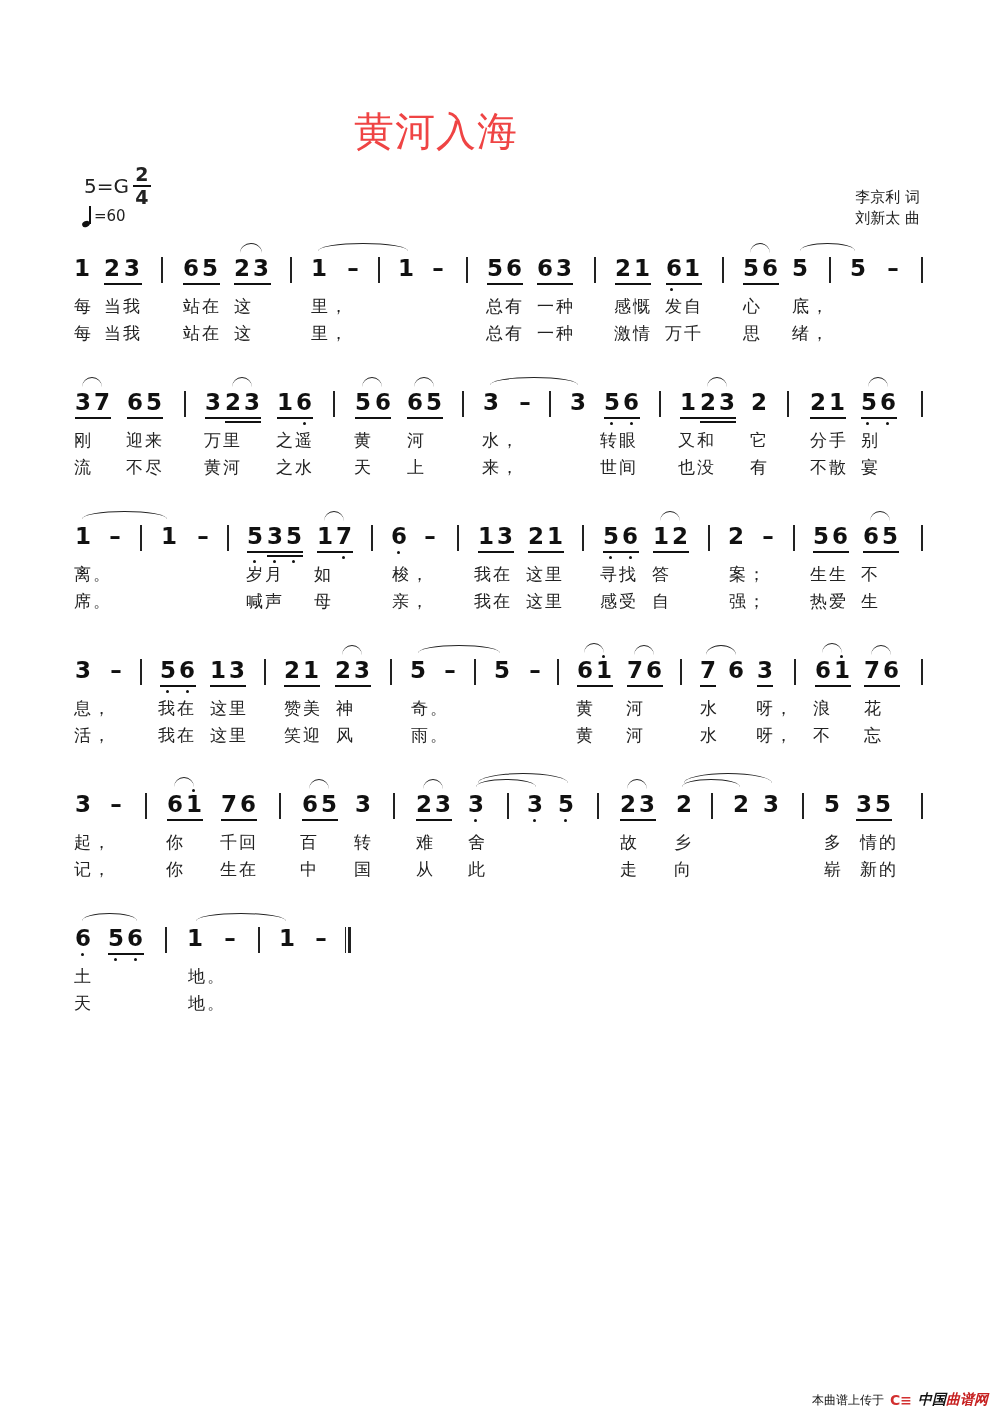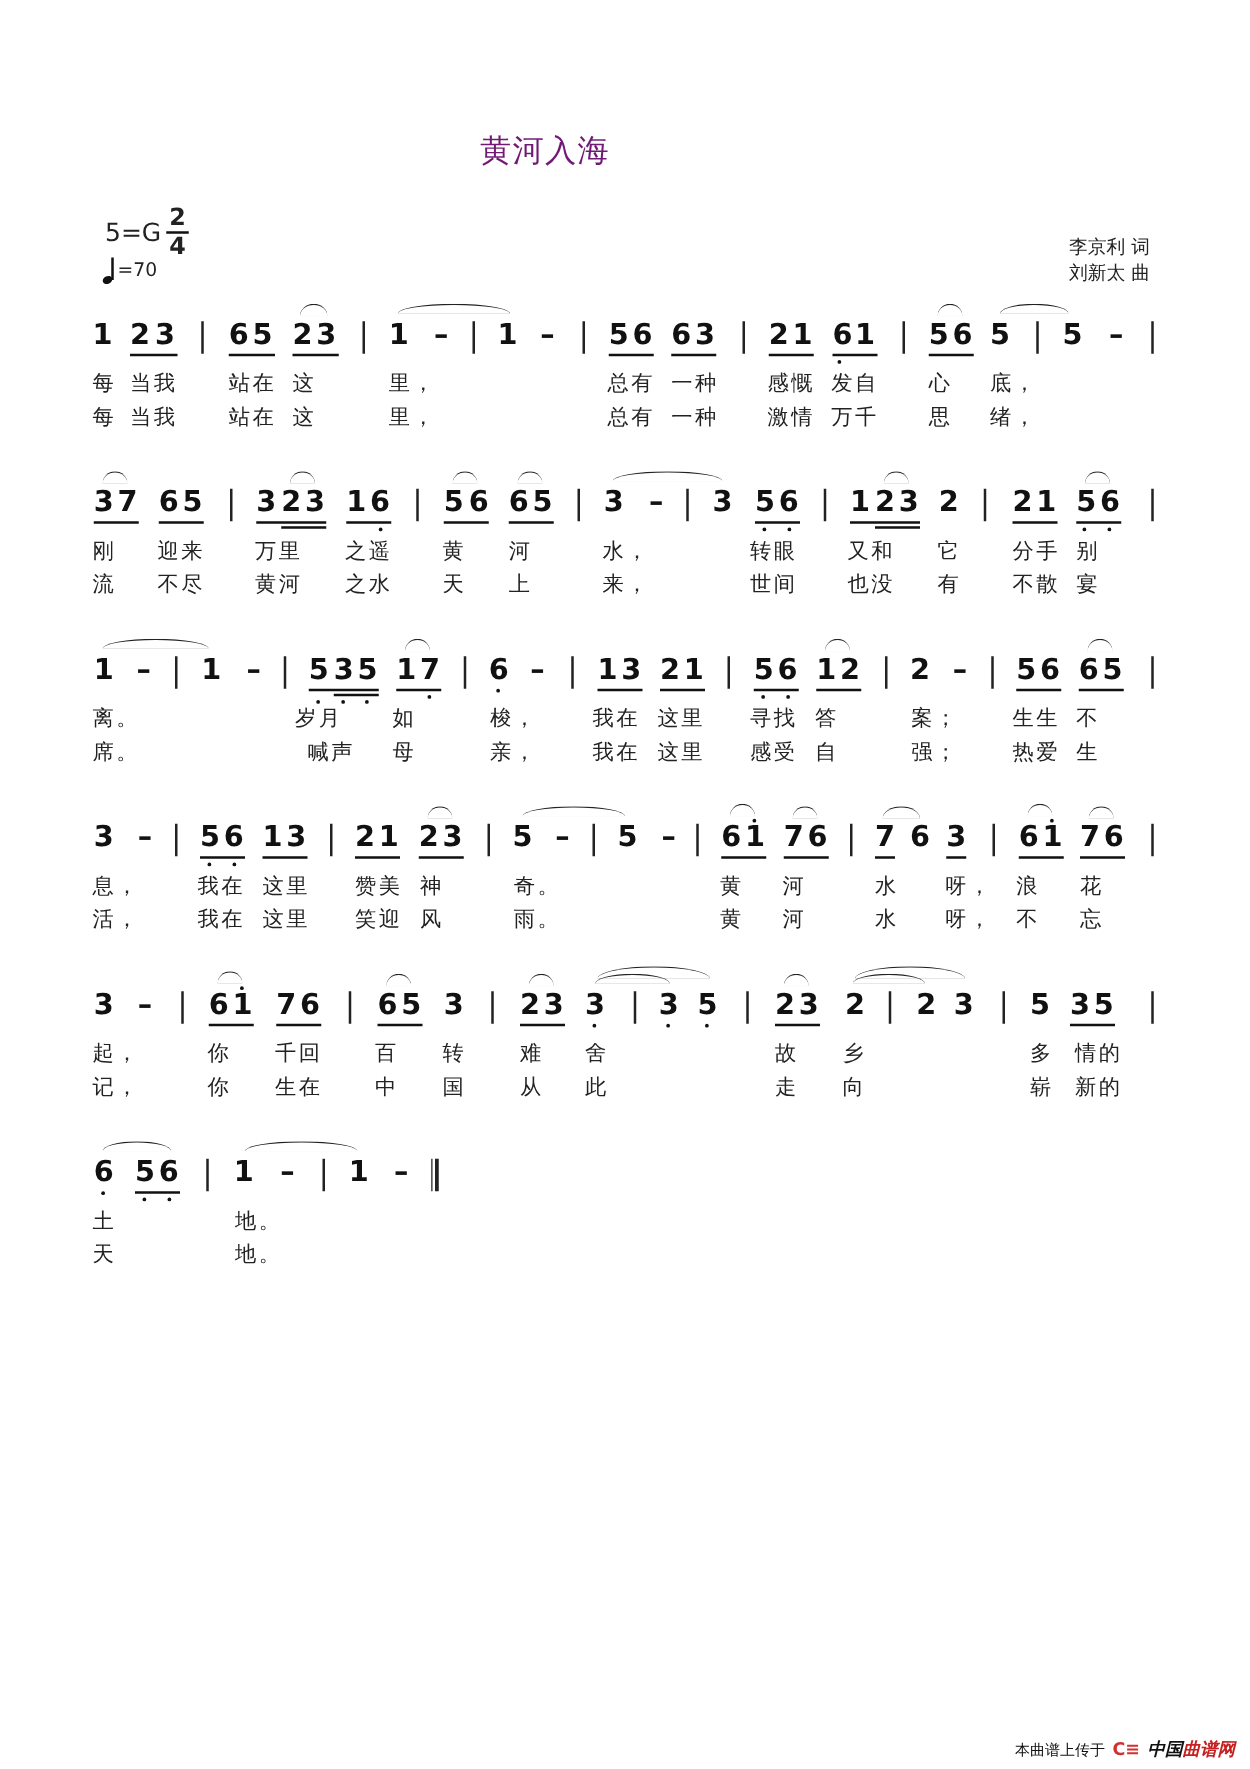--- a/index.html
+++ b/index.html
@@ -1,17 +1,17 @@
 <!DOCTYPE html>
 <html><head>
   <meta charset="utf-8">
   <style>
     html, body { margin: 0; padding: 0; background: #ffffff; }
     body { width: 1000px; height: 1415px; position: relative; overflow: hidden; font-family: "DejaVu Sans", sans-serif; color: #111; }
-    .title { position: absolute; top: 104px; left: 0; width: 872px; text-align: center; font-size: 25px; font-family: "DejaVu Sans", sans-serif; color: #701a75; letter-spacing: 1px; }
+    .title { position: absolute; top: 104px; left: 0; width: 872px; text-align: center; font-size: 40px; font-family: "DejaVu Sans", sans-serif; color: #ef4444; letter-spacing: 1px; }
     .key { position: absolute; left: 84px; top: 165px; font-size: 20px; display: flex; align-items: center; color: #222; }
     .frac { display: inline-flex; flex-direction: column; align-items: center; margin-left: 4px; font-weight: bold; font-size: 19px; line-height: 19px; }
     .frac .bar { width: 18px; height: 2px; background: #111; margin: 1px 0; }
     .tempo { position: absolute; left: 82px; top: 205px; font-size: 15px; display: flex; align-items: center; color: #222; }
     .note-glyph { display: inline-block; position: relative; width: 10px; height: 22px; margin-right: 2px; }
     .note-glyph .head { position: absolute; left: 0; bottom: 0; width: 8px; height: 6px; background: #111; border-radius: 50%; transform: rotate(-25deg); }
     .note-glyph .stem { position: absolute; left: 7px; bottom: 3px; width: 1.5px; height: 18px; background: #111; }
     .credits { position: absolute; right: 80px; top: 187px; text-align: right; font-size: 15px; line-height: 21px; color: #222; }
 
     .system { position: absolute; left: 0; width: 1000px; }
@@ -42,21 +42,21 @@
     <span class="bar"></span>
     <span>4</span>
   </span>
 </div>
 
 <div class="tempo">
   <span class="note-glyph">
       <span class="head"></span>
       <span class="stem"></span>
     </span>
-  <span>=70</span>
+  <span>=60</span>
 </div>
 
 <div class="credits">
   <div>李京利 词</div>
   <div>刘新太 曲</div>
 </div>
 
 <div class="system" style="top:255px;">
   <div class="notes-row">
     <span class="n" style="left:74px">1</span>
@@ -274,21 +274,21 @@
       <span class="n" style="left:832px">6</span>
     <div class="ul" style="left:813px;top:28px;width:36px"></div>
     <span class="n" style="left:863px">6</span>
       <span class="n" style="left:882px">5</span>
     <div class="ul" style="left:863px;top:28px;width:36px"></div>
     <div class="slur" style="left:870px;top:-12px;width:20px"></div>
     <div class="bl" style="left:921px"></div>
   </div>
   <div class="lyr" style="left:74px;top:40px">
     <span style="position:absolute;left:0">离。</span>
-    <span style="position:absolute;left:162px">岁月</span>
+    <span style="position:absolute;left:172px">岁月</span>
     <span style="position:absolute;left:240px">如</span>
     <span style="position:absolute;left:318px">梭，</span>
     <span style="position:absolute;left:400px">我在</span>
     <span style="position:absolute;left:452px">这里</span>
     <span style="position:absolute;left:526px">寻找</span>
     <span style="position:absolute;left:578px">答</span>
     <span style="position:absolute;left:655px">案；</span>
     <span style="position:absolute;left:736px">生生</span>
     <span style="position:absolute;left:787px">不</span>
   </div>

